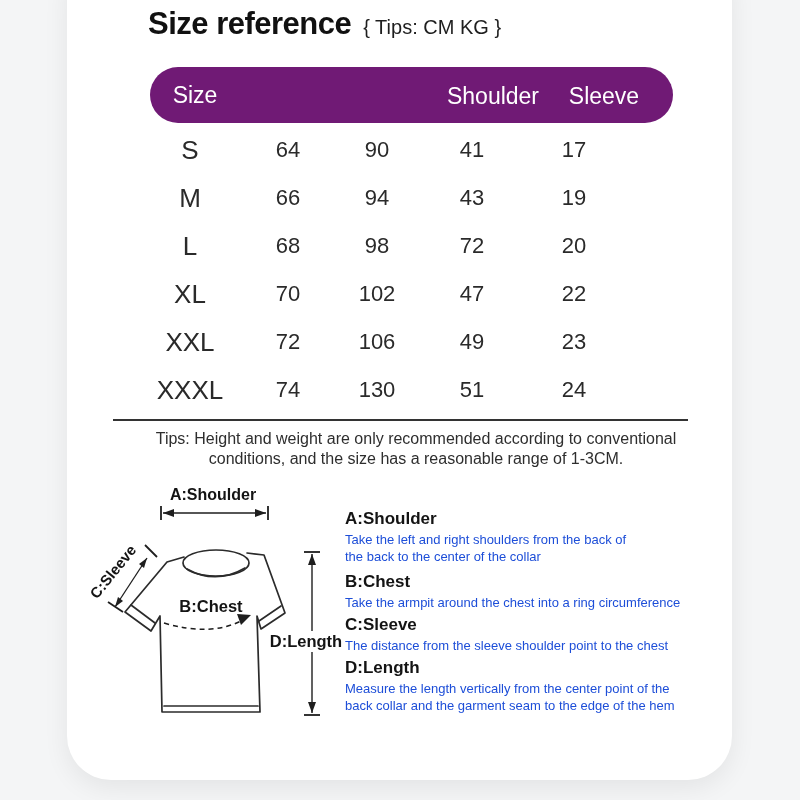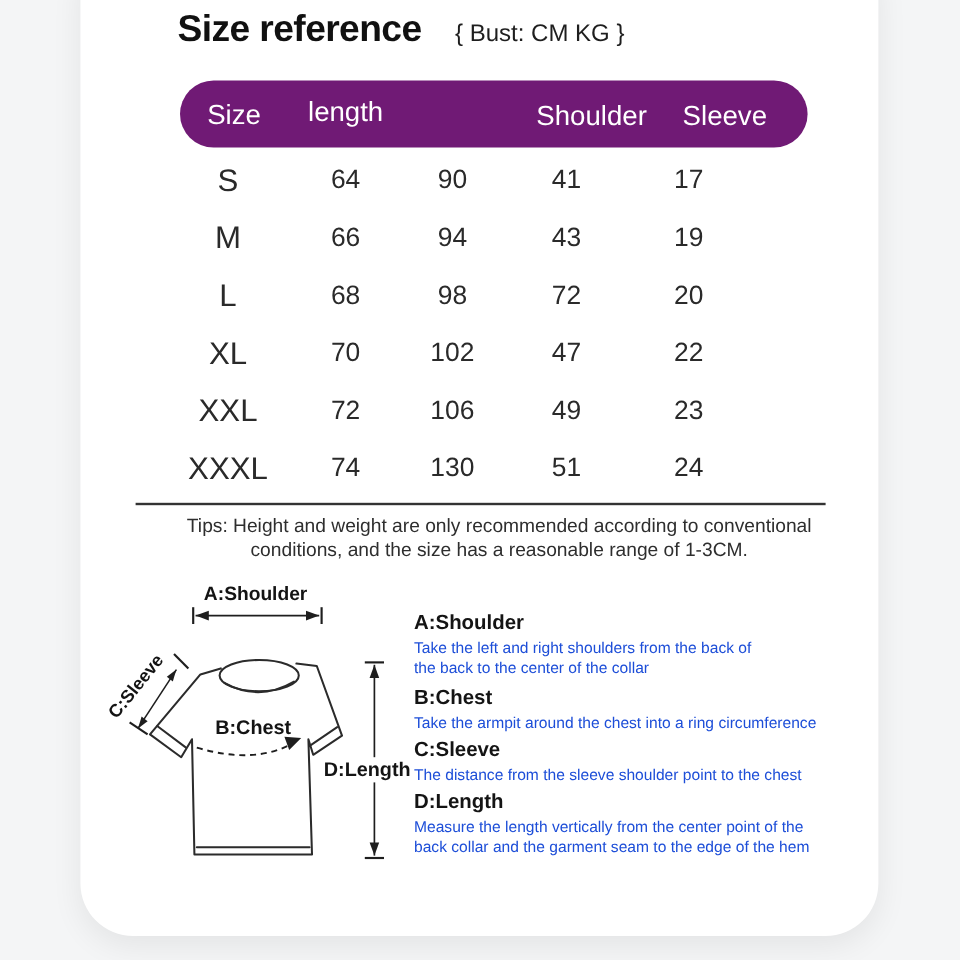--- a/index.html
+++ b/index.html
@@ -8,21 +8,21 @@
     background:#f4f5f6;
     font-family:"Liberation Sans", sans-serif;
     color:#262626;
   }
   .card{
     position:absolute;left:67px;top:-48px;width:665px;height:828px;
     background:#ffffff;border-radius:44px;
     box-shadow:0 8px 26px rgba(0,0,0,0.07);
   }
   
-  .title-wrap{position:absolute;left:148px;top:6px;display:flex;align-items:baseline;gap:28px;}
+  .title-wrap{position:absolute;left:148px;top:6px;display:flex;align-items:baseline;gap:12px;}
   .title-wrap h1{margin:0;font-size:31px;font-weight:bold;color:#111;letter-spacing:-0.5px;}
   .title-wrap .unit{font-size:20px;color:#1e1e1e;}
   
   .pill{position:absolute;left:150px;top:67px;width:523px;height:56px;background:#701a75;border-radius:28px;}
   .h{position:absolute;transform:translateX(-50%);color:#fff;font-size:23px;line-height:56px;white-space:nowrap;}
   .h0{left:45px;top:0;}
   .h1{left:138px;top:-2px;}
   .h2{left:233px;top:4px;}
   .h3{left:343px;top:1px;}
   .h4{left:454px;top:1px;}
@@ -42,27 +42,26 @@
   .desc p{margin:0;font-size:13px;line-height:16.5px;color:#1d4ed8;white-space:pre-line;}
   .dA{top:509px}.dB{top:572px}.dC{top:615px}.dD{top:658px}
 </style>
 </head>
 <body>
 
 <div class="card"></div>
 
 <div class="title-wrap">
   <h1>Size reference</h1>
-  <span class="unit">{ Bust: CM KG }</span>
+  <span class="unit">{ Tips: CM KG }</span>
 </div>
 
 <div>
   <div class="pill">
     <span class="h h0">Size</span>
-    <span class="h h1">length</span>
     <span class="h h3">Shoulder</span>
     <span class="h h4">Sleeve</span>
   </div>
 
   <span class="cell sz r0 c0">S</span>
   <span class="cell r0 c1">64</span>
   <span class="cell r0 c2">90</span>
   <span class="cell r0 c3">41</span>
   <span class="cell r0 c4">17</span>
 

